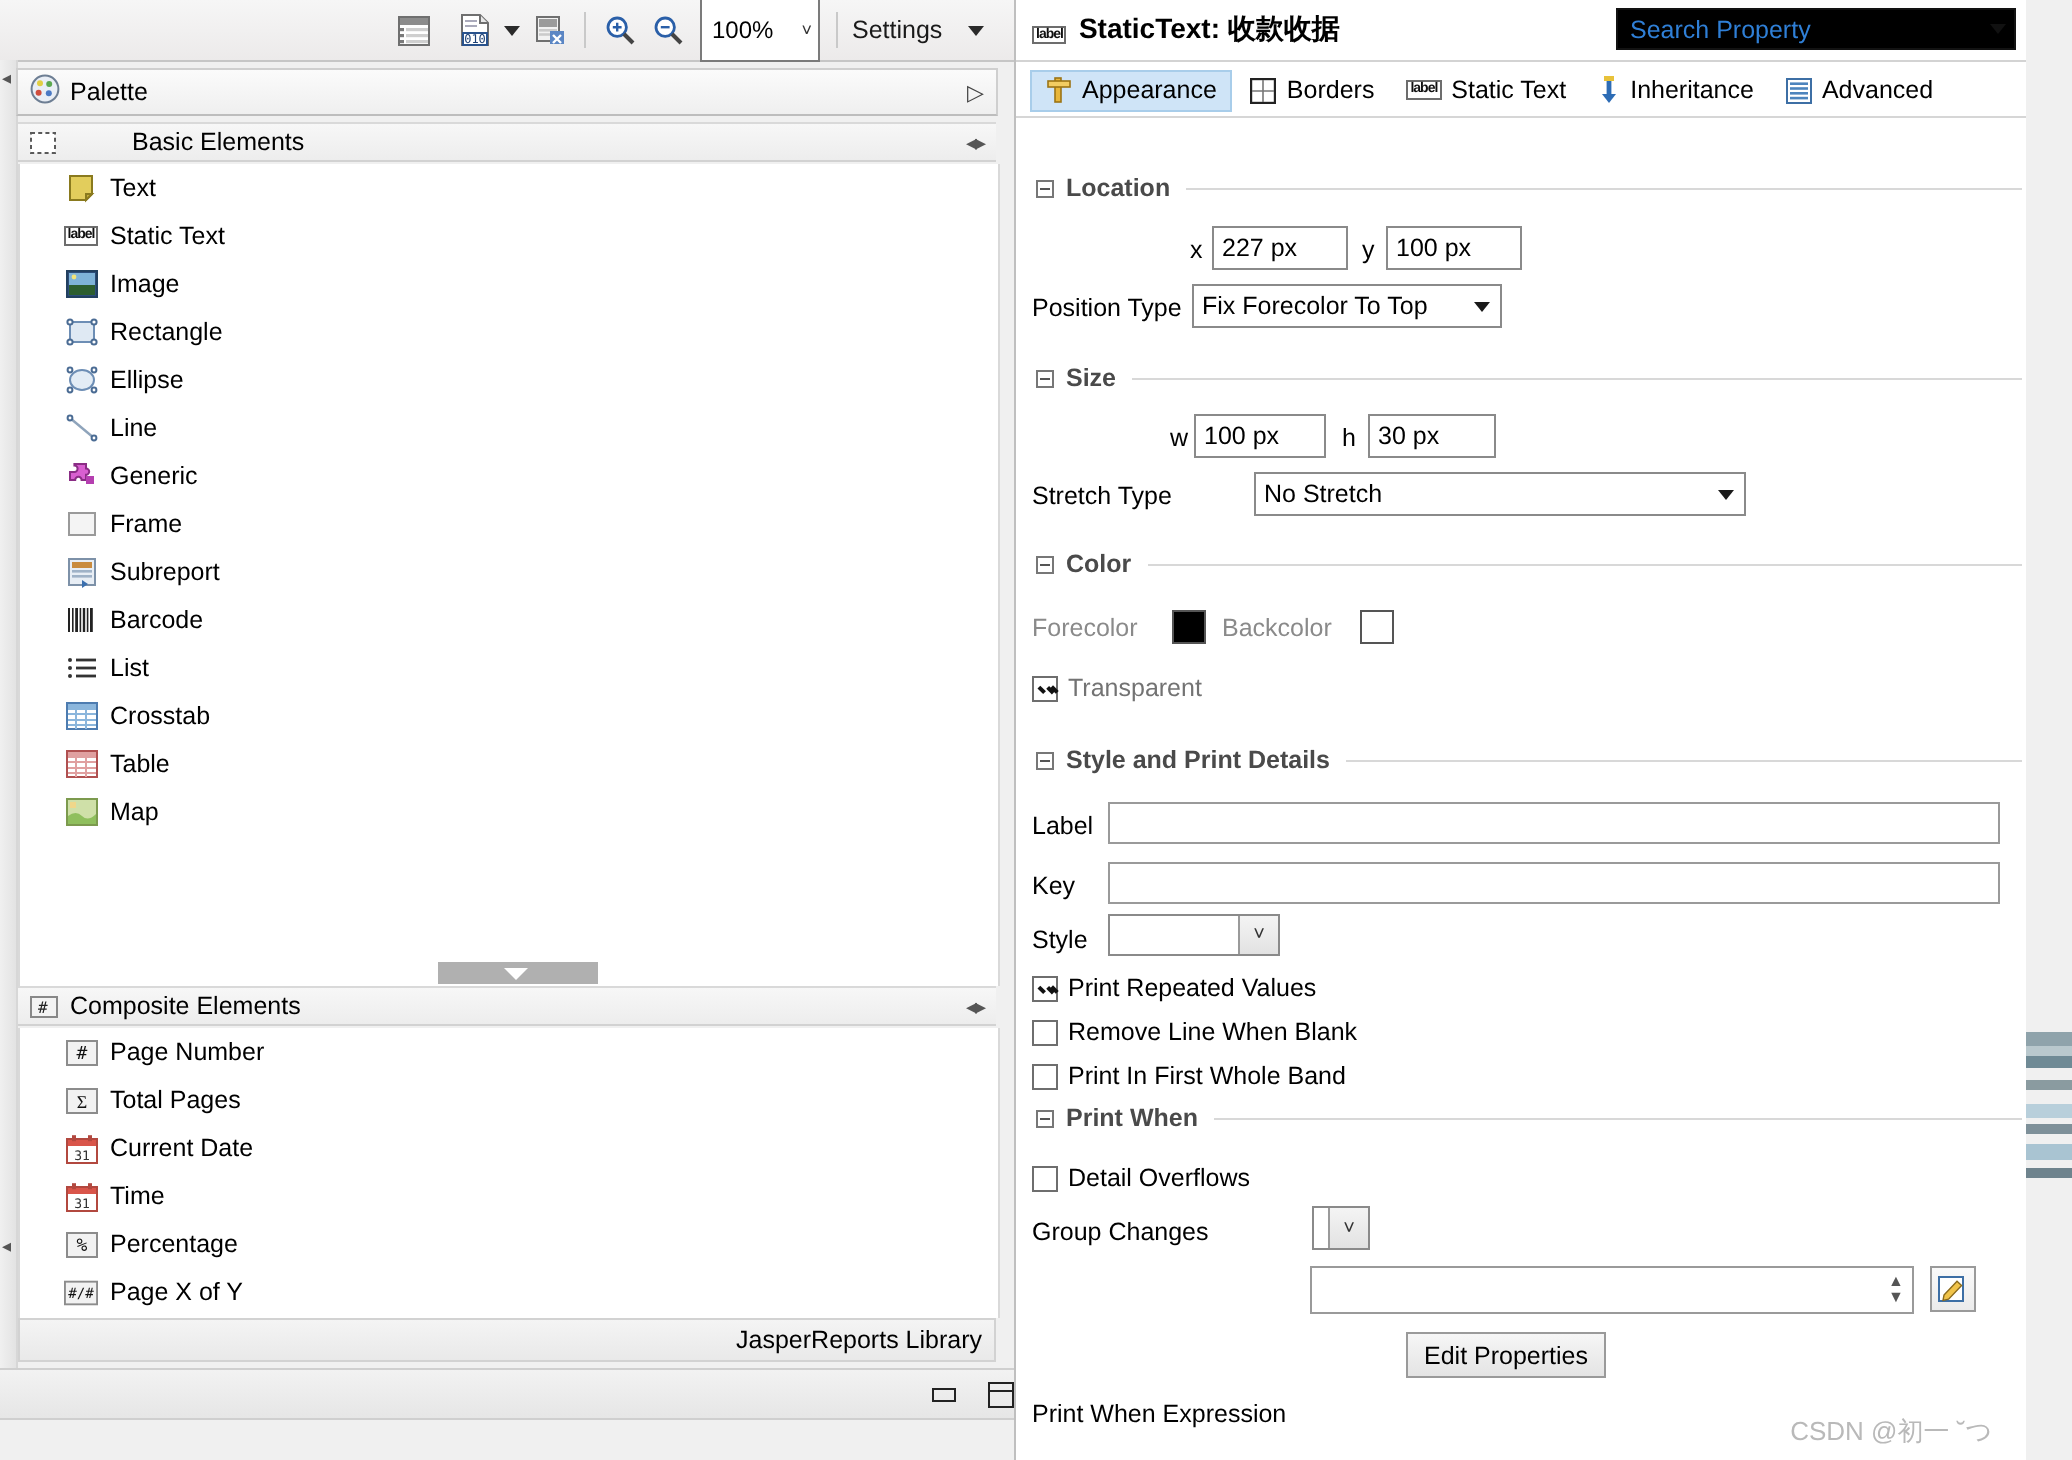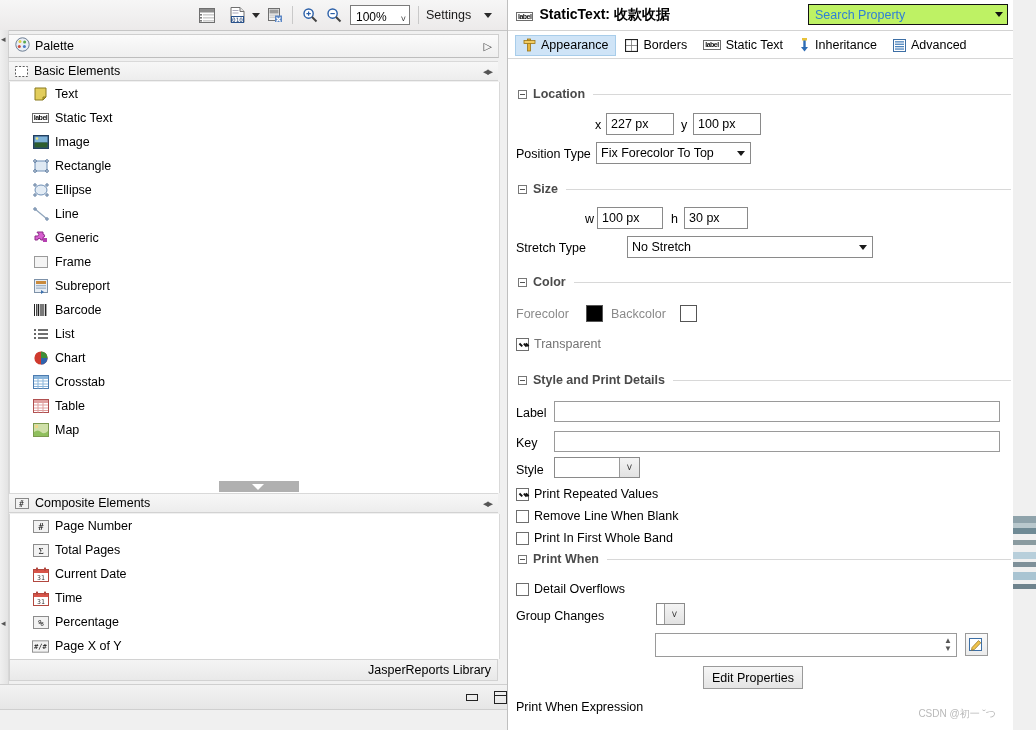--- a/index.html
+++ b/index.html
@@ -29,22 +29,22 @@
 
   
   #left-pane{position:absolute;left:0;top:0;width:507px;height:730px;background:#f0f0f0;}
 
   #toolbar{position:absolute;left:0;top:0;width:507px;height:30px;
            background:linear-gradient(to bottom,#f6f6f6,#eceaea);
            border-bottom:1px solid #c6c6c6;}
   .tb-group{position:absolute;top:3px;height:24px;display:flex;align-items:center;}
   .tb-btn{width:24px;height:24px;display:flex;align-items:center;justify-content:center;cursor:pointer;}
   .tb-sep{width:1px;height:18px;background:#c9c9c9;margin:0 5px;}
-  .zoom-box{width:60px;height:20px;border:1px solid #7b7b7b;background:#fff;
-            display:flex;align-items:flex-end;justify-content:space-between;
+  .zoom-box{width:60px;height:32px;border:1px solid #7b7b7b;background:#fff;
+            display:flex;align-items:center;justify-content:space-between;
             padding:0 3px 0 5px;box-sizing:border-box;font-size:12px;}
   .zoom-box .chev{font-size:9px;color:#333;}
   .settings-lbl{font-size:12.5px;color:#1a1a1a;}
   .caret-down{width:0;height:0;border-left:4px solid transparent;border-right:4px solid transparent;border-top:5px solid #2a2a2a;}
 
   
   #palette-title{position:absolute;left:8px;top:34px;width:491px;height:24px;
                  background:linear-gradient(to bottom,#fbfbfb,#efefef);
                  border:1px solid #cfcfcf;border-bottom:1px solid #bdbdbd;
                  display:flex;align-items:center;box-sizing:border-box;padding:0 6px;}
@@ -86,21 +86,21 @@
              border-right:1px solid #d7d7d7;}
   #left-edge .arrow{position:absolute;left:1px;font-size:9px;color:#555;}
 
   
   #right-pane{position:absolute;left:507px;top:0;width:505px;height:730px;background:#fff;
               border-left:1px solid #bfbfbf;}
   #prop-header{position:absolute;left:0;top:0;width:505px;height:31px;background:#fff;
                border-bottom:1px solid #d3d3d3;display:flex;align-items:center;padding-left:8px;box-sizing:border-box;}
   #prop-header .ttl{font-size:14px;font-weight:bold;margin-left:6px;}
   #search-prop{position:absolute;right:5px;top:4px;width:200px;height:21px;
-               border:1px solid #121212;background:#bef264;box-sizing:border-box;
+               border:1px solid #121212;background:#000000;box-sizing:border-box;
                display:flex;align-items:center;padding:0 4px 0 6px;}
   #search-prop .ph{color:#2f7fd6;font-size:12.5px;flex:1;}
   #search-prop .cv{width:0;height:0;border-left:4px solid transparent;border-right:4px solid transparent;border-top:5px solid #111;}
 
   #tabstrip{position:absolute;left:0;top:32px;width:505px;height:27px;background:#fff;
             border-bottom:1px solid #d6d6d6;display:flex;align-items:center;padding-left:7px;box-sizing:border-box;}
   .tab{height:21px;display:flex;align-items:center;padding:0 7px;font-size:12.5px;cursor:pointer;margin-right:2px;}
   .tab.active{background:#cfe4f7;border:1px solid #a8cdea;box-sizing:border-box;}
   .tab .ic{margin-right:5px;display:flex;align-items:center;}
 
@@ -134,21 +134,21 @@
   .swatch{position:absolute;width:17px;height:17px;border:1px solid #555;box-sizing:border-box;}
 
   .spin{position:absolute;border:1px solid #9a9a9a;background:#fff;box-sizing:border-box;display:flex;}
   .spin .arrows{margin-left:auto;width:16px;display:flex;flex-direction:column;
                 align-items:center;justify-content:center;color:#555;font-size:8px;line-height:8px;}
   .iconbtn{position:absolute;border:1px solid #9a9a9a;background:linear-gradient(to bottom,#fafafa,#ebebeb);
            box-sizing:border-box;display:flex;align-items:center;justify-content:center;}
   .btn{position:absolute;background:linear-gradient(to bottom,#f6f6f6,#e4e4e4);
        border:1px solid #9a9a9a;box-sizing:border-box;display:flex;align-items:center;justify-content:center;
        font-size:12.5px;cursor:pointer;}
-  #watermark{position:absolute;right:16px;top:707px;color:#b9b9b9;font-size:10px;}
+  #watermark{position:absolute;right:16px;top:707px;color:#b9b9b9;font-size:13px;}
   .lbl-ic{font-size:7px;font-weight:bold;letter-spacing:-0.5px;border:1px solid #6d6d6d;padding:0 1px;
           background:#fff;color:#111;line-height:8px;}
 </style>
 </head>
 <body>
 
 <div id="desktop-bg">
   <div class="wave" style="top:516px;height:7px;background:#8fa3ab;"></div>
   <div class="wave" style="top:523px;height:5px;background:#b9c8cd;"></div>
   <div class="wave" style="top:528px;height:6px;background:#6f8a95;"></div>
@@ -239,21 +239,21 @@
           <circle cx="5" cy="4.6" r="1.5" fill="#e2cf43"></circle>
           <circle cx="9.6" cy="5" r="1.5" fill="#5aa84f"></circle>
           <circle cx="4.3" cy="9.4" r="1.5" fill="#cf4d3d"></circle>
           <circle cx="9.4" cy="9.6" r="1.5" fill="#4a79c4"></circle>
         </svg>
       </span>
       <span class="t">Palette</span>
       <span class="expand">▷</span>
     </div>
 
-    <div class="section-head" style="top:61px;">
+    <div class="section-head" style="top:61px;gap:32px;">
       <span style="margin-right:6px;display:flex;">
         <svg width="13" height="11" viewBox="0 0 13 11">
           <rect x="0.5" y="0.5" width="12" height="10" fill="#fff" stroke="#5a5a5a" stroke-dasharray="2,1.6"></rect>
         </svg>
       </span>
       <span>Basic Elements</span>
       <span class="dbl">◂▸</span>
     </div>
 
     <div class="pal-list" id="basic-list" style="top:82px;height:399px;">
@@ -372,30 +372,20 @@
                 <rect x="5" y="2.3" width="10" height="1.4"></rect>
                 <rect x="5" y="6.3" width="10" height="1.4"></rect>
                 <rect x="5" y="10.3" width="10" height="1.4"></rect>
               </g>
             </svg>
           </span>
           <span>List</span>
         </div>
         <div class="pal-item">
           <span class="ic">
-            <svg width="16" height="16" viewBox="0 0 16 16">
-              <circle cx="8" cy="8" r="6.6" fill="#cf3a2e"></circle>
-              <path d="M8 8 L8 1.4 A6.6 6.6 0 0 1 14.6 8 Z" fill="#3f8f3a"></path>
-              <path d="M8 8 L14.6 8 A6.6 6.6 0 0 1 8 14.6 Z" fill="#2f63ad"></path>
-            </svg>
-          </span>
-          <span>Chart</span>
-        </div>
-        <div class="pal-item">
-          <span class="ic">
             <svg width="16" height="14" viewBox="0 0 16 14">
               <rect x="0.5" y="0.5" width="15" height="13" fill="#fff" stroke="#4d7cb0"></rect>
               <rect x="1" y="1" width="14" height="3" fill="#8bb6dc"></rect>
               <g stroke="#8bb6dc">
                 <path d="M1 6h14M1 9h14M1 11.5h14M5 4v9.5M10 4v9.5"></path>
               </g>
             </svg>
           </span>
           <span>Crosstab</span>
         </div>

